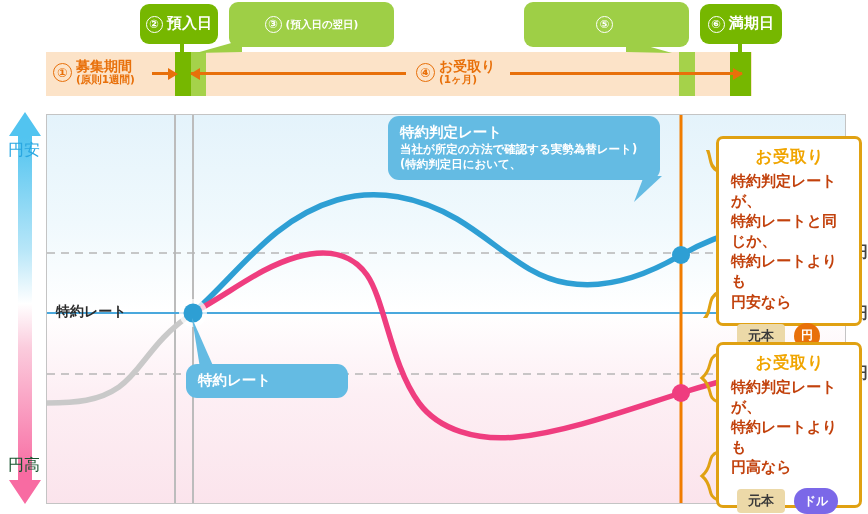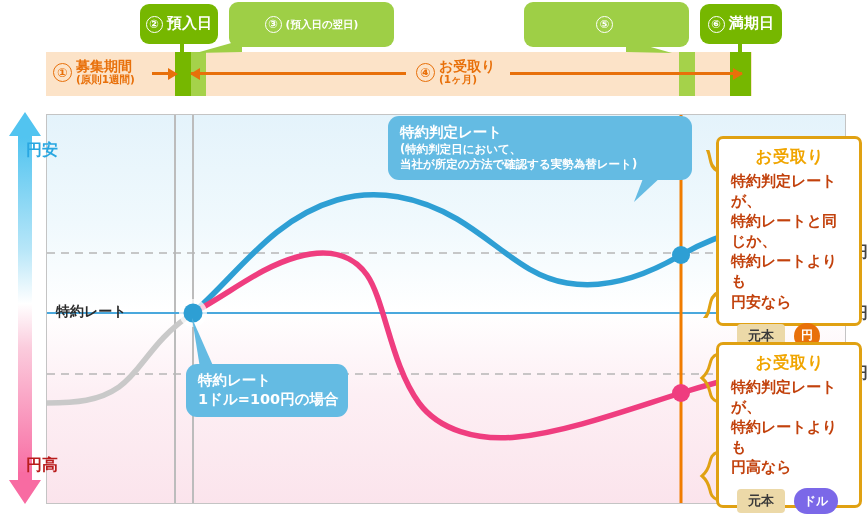--- a/index.html
+++ b/index.html
@@ -92,25 +92,25 @@
   #ar1 { left: 152px; top: 72px; width: 22px; }
   #ah1 { left: 168px; top: 68px; border-top: 6px solid transparent; border-bottom: 6px solid transparent; border-left: 10px solid #e8700a; }
   #ar4a { left: 191px; top: 72px; width: 215px; }
   #ah4a { left: 190px; top: 68px; border-top: 6px solid transparent; border-bottom: 6px solid transparent; border-right: 10px solid #e8700a; }
   #ar4b { left: 510px; top: 72px; width: 232px; }
   #ah4b { left: 733px; top: 68px; border-top: 6px solid transparent; border-bottom: 6px solid transparent; border-left: 10px solid #e8700a; }
 
   
   #axis-arrow { position: absolute; left: 8px; top: 112px; width: 34px; height: 392px; z-index: 20; }
   .axis-word {
-    position: absolute; left: 18px; width: 48px;
-    font-size: 16px; font-weight: bold; text-align: center; z-index: 22;
+    position: absolute; left: 0; width: 48px;
+    font-size: 16px; font-weight: normal; text-align: center; z-index: 22;
   }
   #word-yasu { top: 140px; color: #29a7e1; }
-  #word-daka { top: 455px; color: #b91c1c; }
+  #word-daka { top: 455px; color: #14532d; }
 
   
   #chart {
     position: absolute; left: 46px; top: 114px;
     width: 800px; height: 390px;
     border: 1.6px solid #c4c4c4;
     overflow: hidden;
     z-index: 5;
     background: linear-gradient(to bottom,
         #e4f3fb 0%,
@@ -142,21 +142,21 @@
   .bubble {
     position: absolute;
     background: #64bbe3;
     border-radius: 11px;
     color: #ffffff;
     z-index: 26;
     padding: 7px 12px 8px 12px;
   }
   .bubble .bb1 { font-size: 14.5px; font-weight: bold; line-height: 1.3; white-space: nowrap; }
   .bubble .bb2 { font-size: 11.5px; font-weight: bold; line-height: 1.32; white-space: nowrap; }
-  #bubble-hantei { left: 388px; top: 116px; width: 304px; }
+  #bubble-hantei { left: 388px; top: 116px; width: 272px; }
   #bubble-rate   { left: 186px; top: 364px; width: 162px; }
   .bub-tail { position: absolute; z-index: 25; }
 
   
   .recv-box {
     position: absolute;
     background: #ffffff;
     border: 3px solid #e0a112;
     border-radius: 7px;
     z-index: 40;
@@ -304,30 +304,29 @@
   </div>
   <div class="tab tab-dark" id="tab6">
     <span class="num">⑥</span>
     <span class="txt">
       <div class="t1">満期日</div>
     </span>
   </div>
 
   <div class="bubble" id="bubble-hantei">
     <div class="bb1">特約判定レート</div>
+    <div class="bb2">当社が所定の方法で確認する実勢為替レート)</div>
     <div class="bb2">(特約判定日において、</div>
-    <div class="bb2">当社が所定の方法で確認する実勢為替レート)</div>
   </div>
   <svg class="bub-tail" style="left:618px; top:176px;" width="46" height="28" viewBox="0 0 46 28">
     <polygon points="44,0 26,0 16,26" fill="#64bbe3"></polygon>
   </svg>
 
   <div class="bubble" id="bubble-rate">
     <div class="bb1">特約レート</div>
-    <div class="bb1">1ドル=100円の場合</div>
   </div>
   <svg class="bub-tail" style="left:190px; top:318px;" width="30" height="52" viewBox="0 0 30 52">
     <polygon points="2,0 24,50 10,50" fill="#64bbe3"></polygon>
   </svg>
 
   <svg class="brace" style="left:694px; top:150px;" width="26" height="168" viewBox="0 0 26 168">
     <path d="M24,2 C12,4 20,14 8,22 C20,30 12,38 24,42 L24,126 C12,130 20,138 8,146 C20,154 12,162 24,166" fill="none" stroke="#e0a112" stroke-width="3" stroke-linecap="round" transform="translate(0,-40) scale(1,1.45)"></path>
   </svg>
   <div class="recv-box" id="recv-top">
     <div class="recv-title">お受取り</div>

